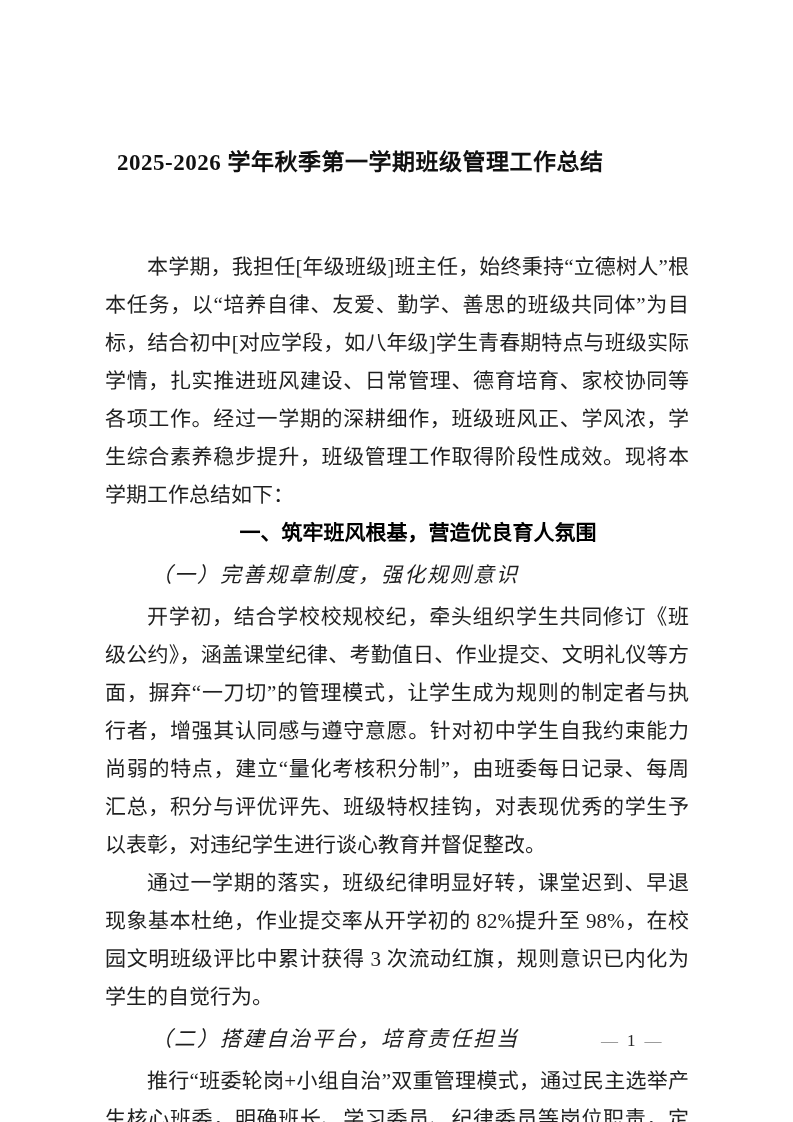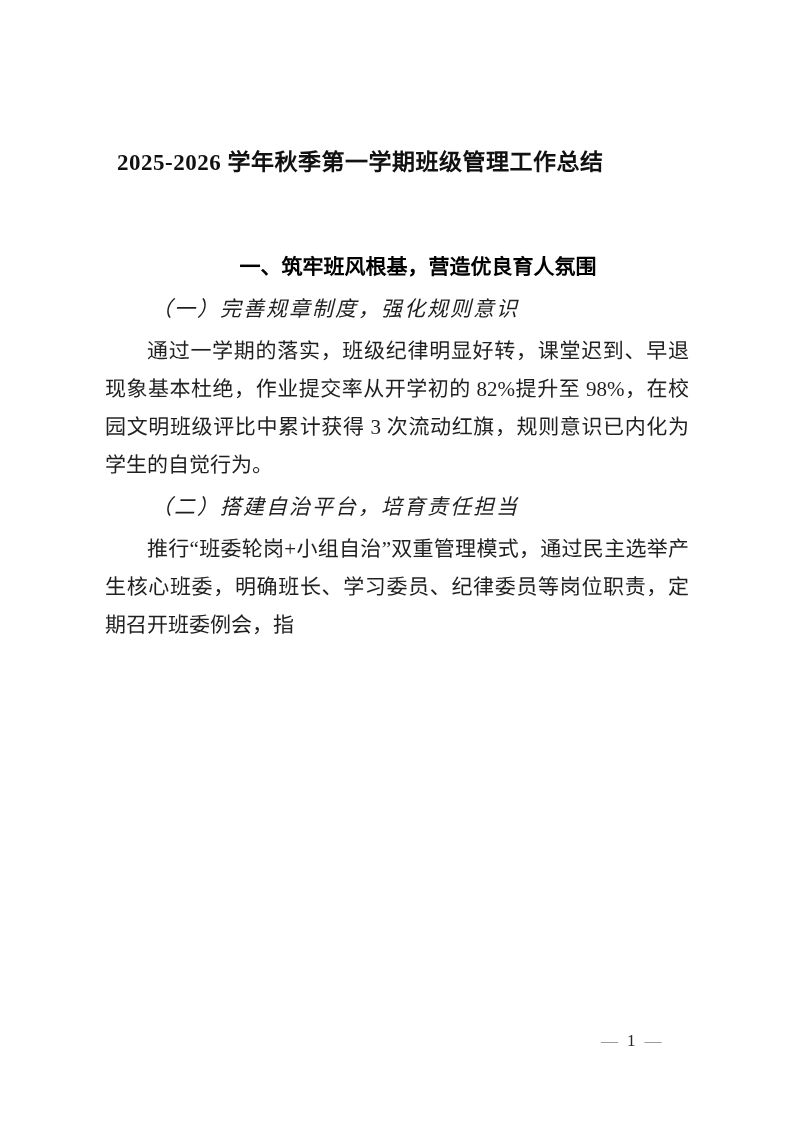--- a/index.html
+++ b/index.html
@@ -86,25 +86,27 @@
   }
 </style>
 </head>
 <body>
 
 <div class="page">
   <div class="content">
 
     <h1 class="doc-title">2025-2026 学年秋季第一学期班级管理工作总结</h1>
 
+    <p class="body-para">本学期，我担任[年级班级]班主任，始终秉持“立德树人”根本任务，以“培养自律、友爱、勤学、善思的班级共同体”为目标，结合初中[对应学段，如八年级]学生青春期特点与班级实际学情，扎实推进班风建设、日常管理、德育培育、家校协同等各项工作。经过一学期的深耕细作，班级班风正、学风浓，学生综合素养稳步提升，班级管理工作取得阶段性成效。现将本学期工作总结如下：</p>
 
     <h2 class="section-heading">一、筑牢班风根基，营造优良育人氛围</h2>
 
     <h3 class="subsection-heading">（一）完善规章制度，强化规则意识</h3>
 
+    <p class="body-para">开学初，结合学校校规校纪，牵头组织学生共同修订《班级公约》，涵盖课堂纪律、考勤值日、作业提交、文明礼仪等方面，摒弃“一刀切”的管理模式，让学生成为规则的制定者与执行者，增强其认同感与遵守意愿。针对初中学生自我约束能力尚弱的特点，建立“量化考核积分制”，由班委每日记录、每周汇总，积分与评优评先、班级特权挂钩，对表现优秀的学生予以表彰，对违纪学生进行谈心教育并督促整改。</p>
 
     <p class="body-para">通过一学期的落实，班级纪律明显好转，课堂迟到、早退现象基本杜绝，作业提交率从开学初的 82%提升至 98%，在校园文明班级评比中累计获得 3 次流动红旗，规则意识已内化为学生的自觉行为。</p>
 
     <h3 class="subsection-heading">（二）搭建自治平台，培育责任担当</h3>
 
     <p class="body-para">推行“班委轮岗+小组自治”双重管理模式，通过民主选举产生核心班委，明确班长、学习委员、纪律委员等岗位职责，定期召开班委例会，指</p>
 
   </div>
 
   <div class="page-footer">

